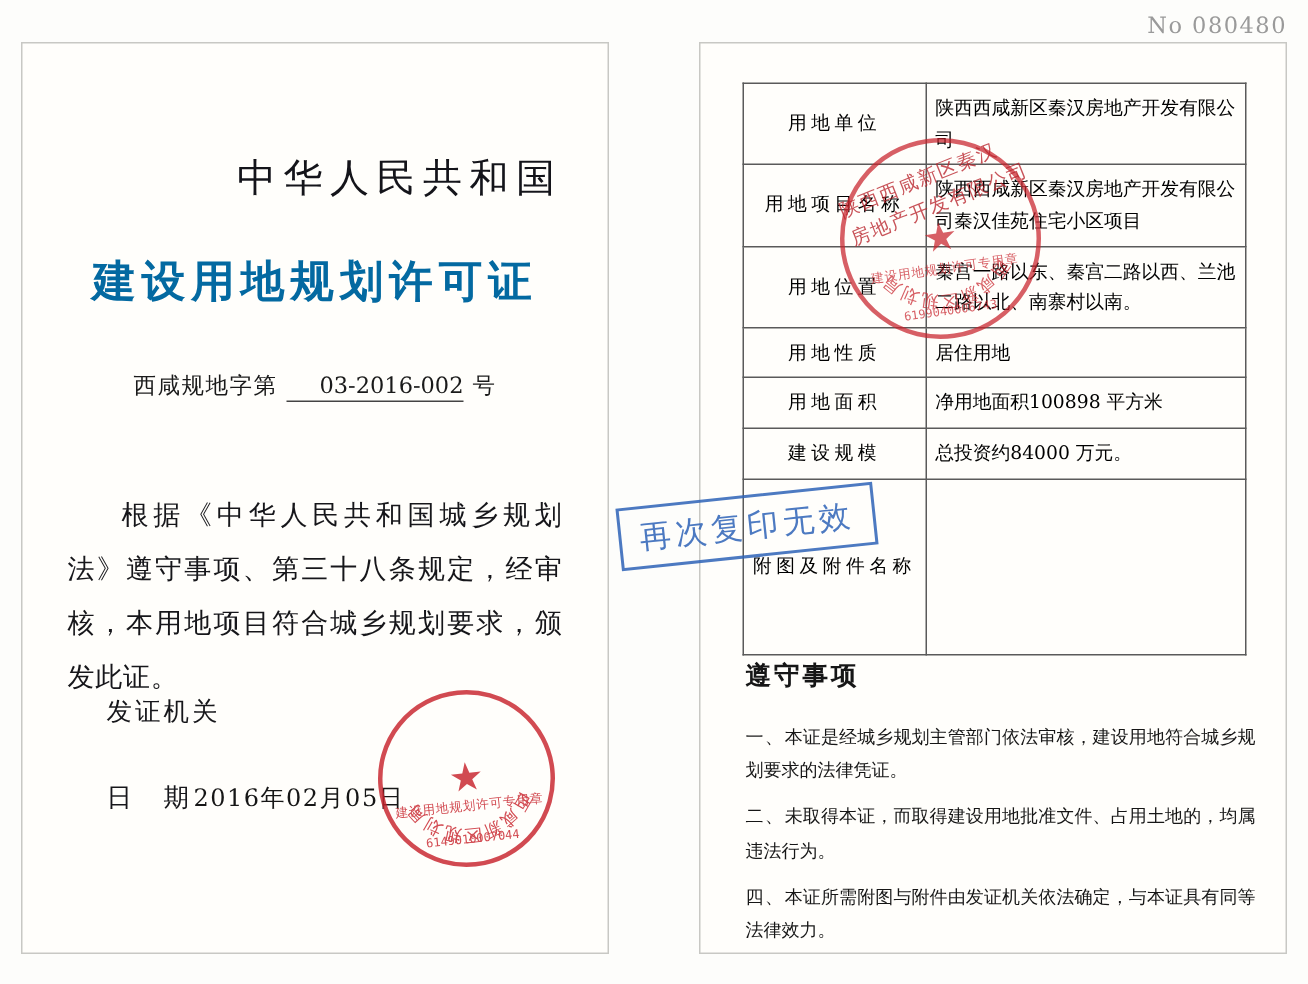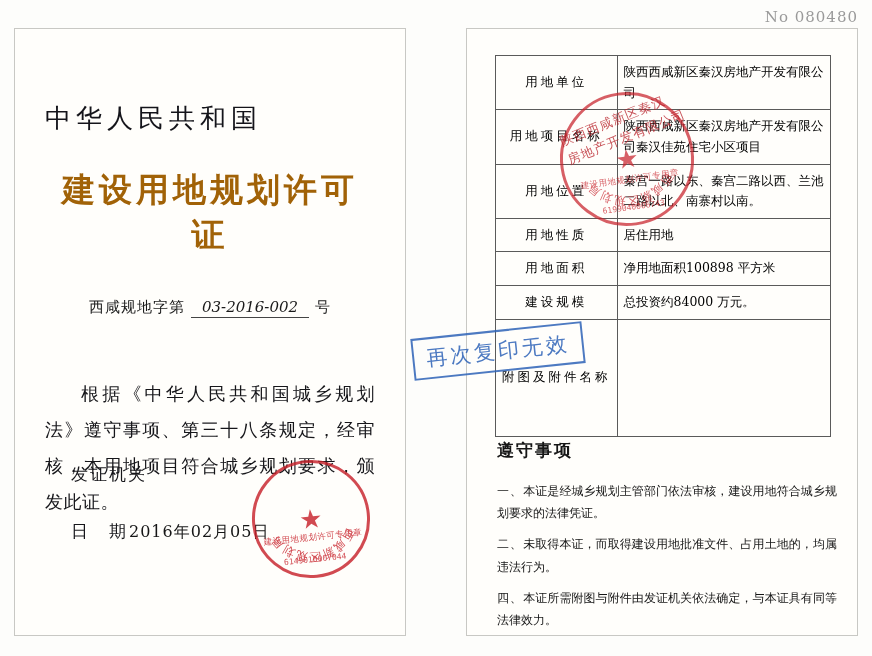--- a/index.html
+++ b/index.html
@@ -44,53 +44,52 @@
     background: #fffefb;
     box-sizing: border-box;
   }
   .left-inner {
     position: absolute;
     inset: 0;
     padding: 34px 30px;
     box-sizing: border-box;
   }
   .cn-title {
-    text-align: left;
+    text-align: right;
     font-family: "DejaVu Serif", "Liberation Serif", serif;
     font-size: 26px;
     letter-spacing: 5px;
     color: #14141a;
     margin-top: 38px;
   }
   .cn-subtitle {
     text-align: center;
     font-family: "DejaVu Serif", "Liberation Serif", serif;
-    font-size: 33px;
+    font-size: 29px;
     letter-spacing: 4px;
     font-weight: bold;
-    color: #a16207;
+    color: #0369a1;
     margin-top: 32px;
   }
   .cert-no-row {
     margin-top: 40px;
     text-align: center;
     font-size: 15px;
     font-family: "DejaVu Serif", "Liberation Serif", serif;
     color: #1a1a1a;
   }
   .cert-no-row .lbl { letter-spacing: 1px; }
   .cert-no-row .val {
     display: inline-block;
     min-width: 118px;
     border-bottom: 1px solid #444;
-    text-align: center;
+    text-align: right;
     margin: 0 6px;
     padding-bottom: 1px;
     font-family: "DejaVu Serif", "Liberation Serif", serif;
-    font-style: italic;
   }
   .cert-no-row .suffix { letter-spacing: 1px; }
 
   .body-text {
     margin-top: 58px;
     font-family: "DejaVu Serif", "Liberation Serif", serif;
     font-size: 18px;
     line-height: 2.0;
     color: #16161a;
     text-align: justify;

